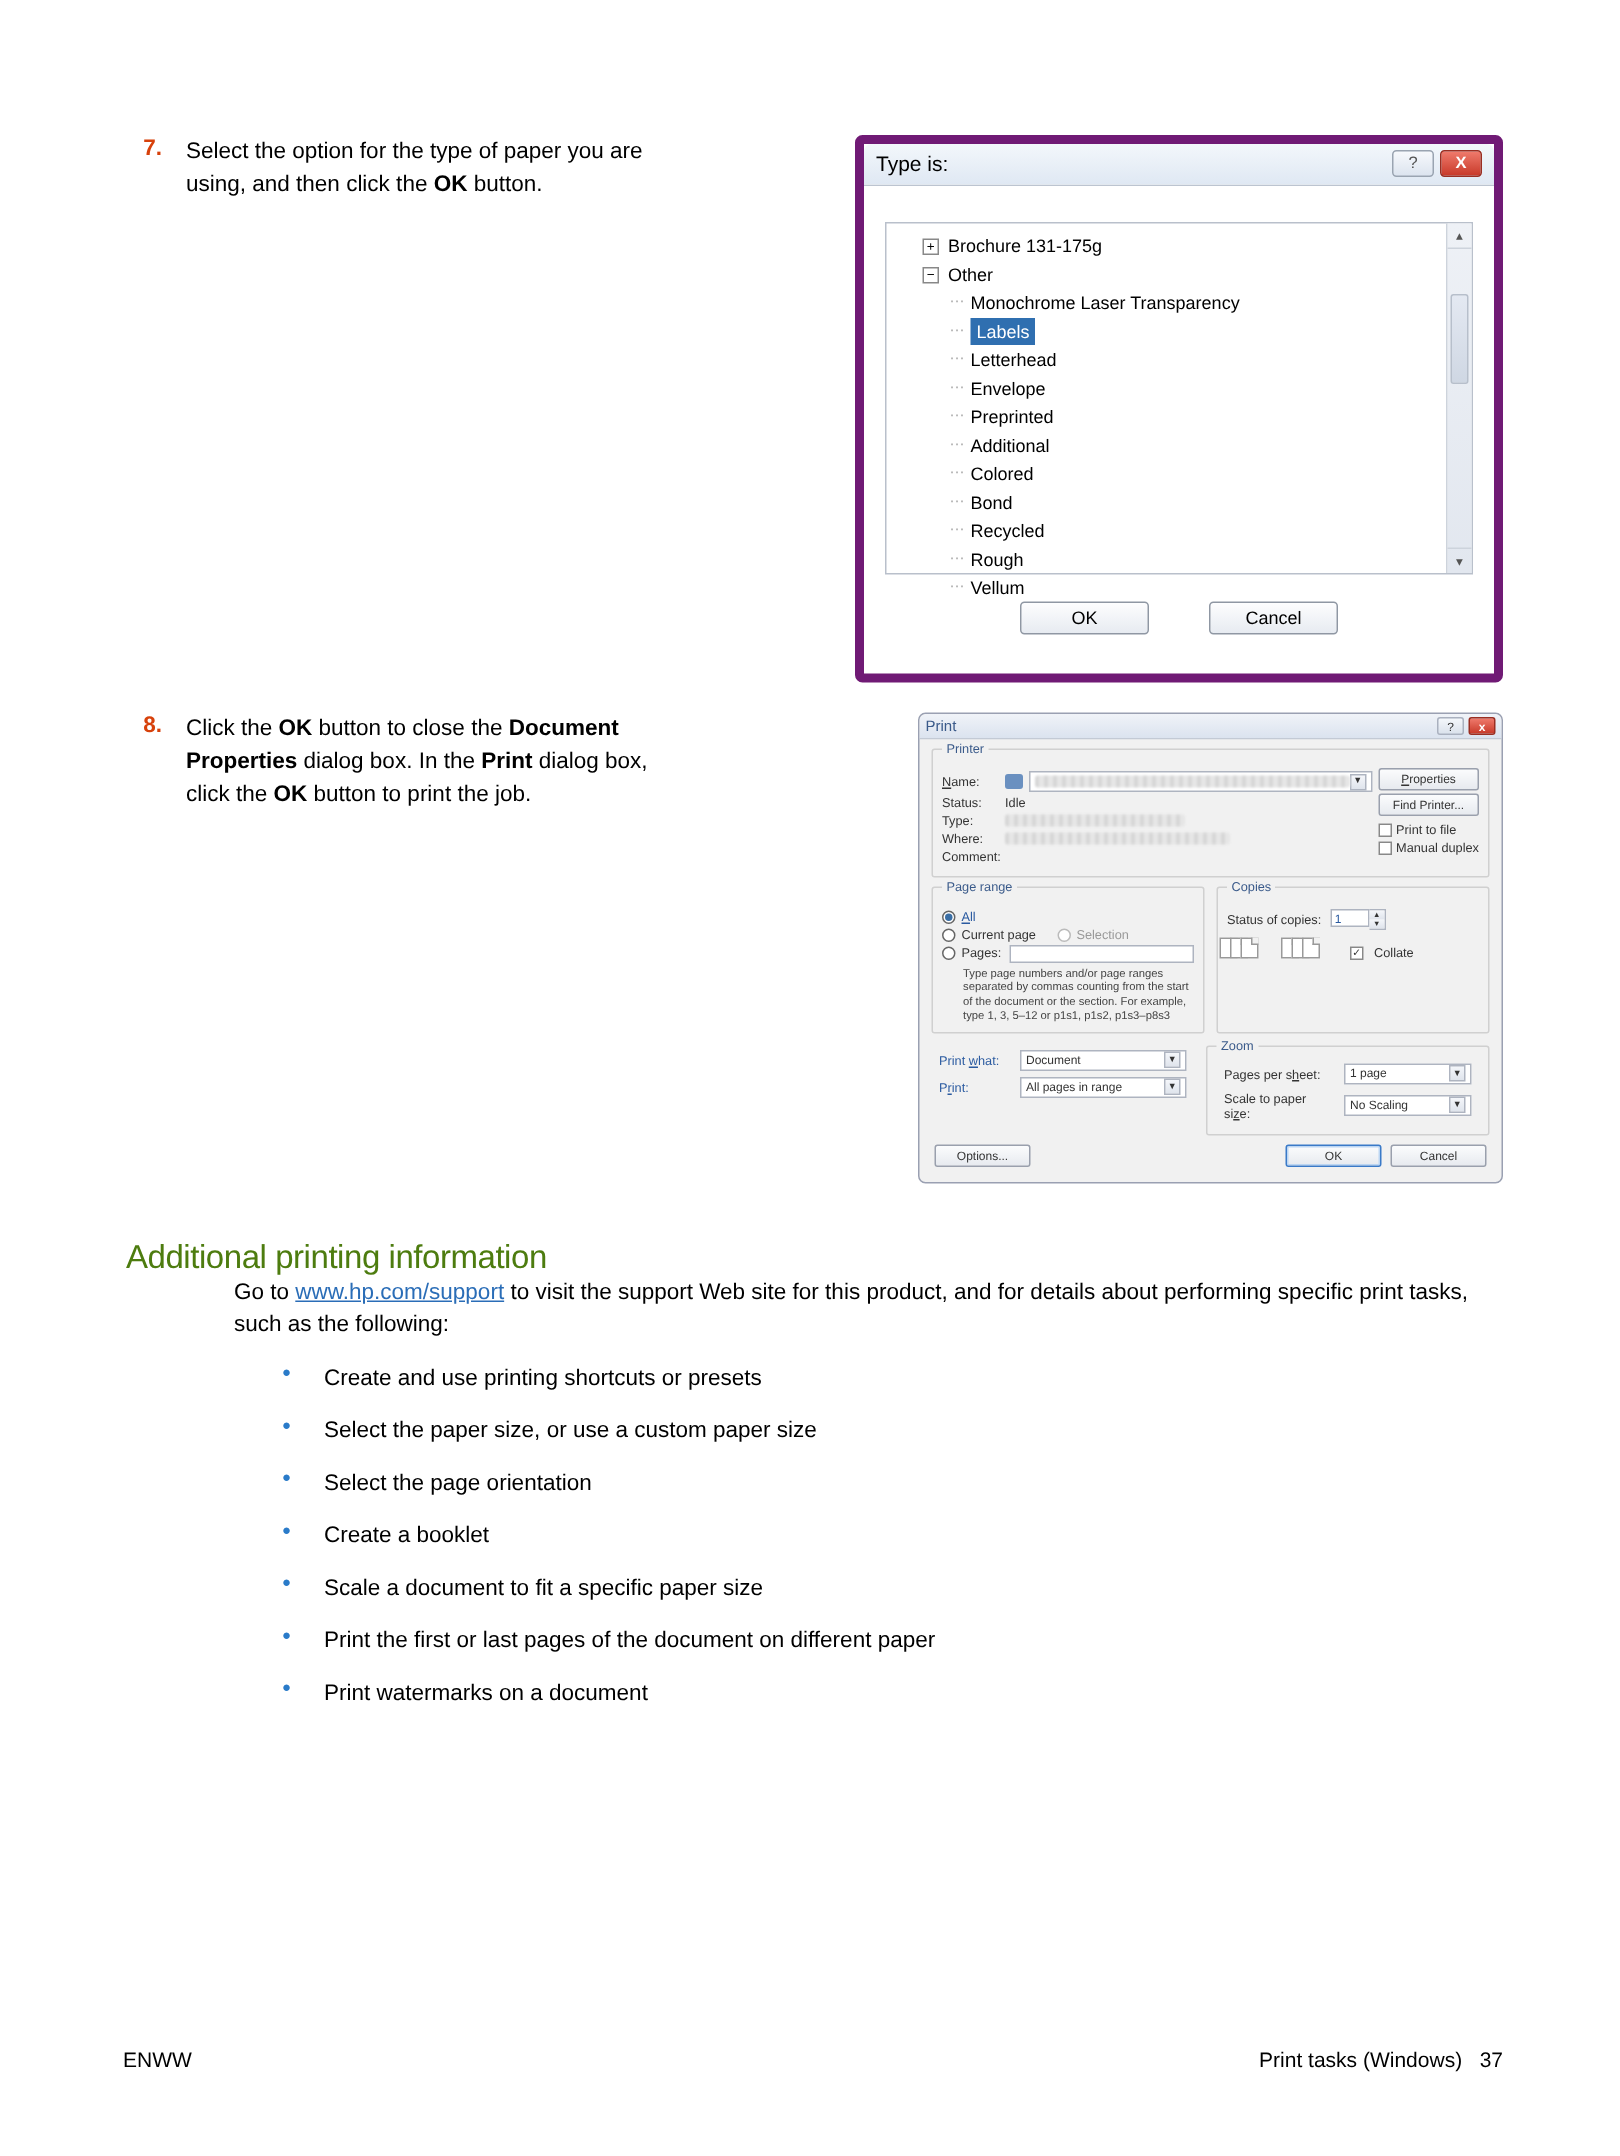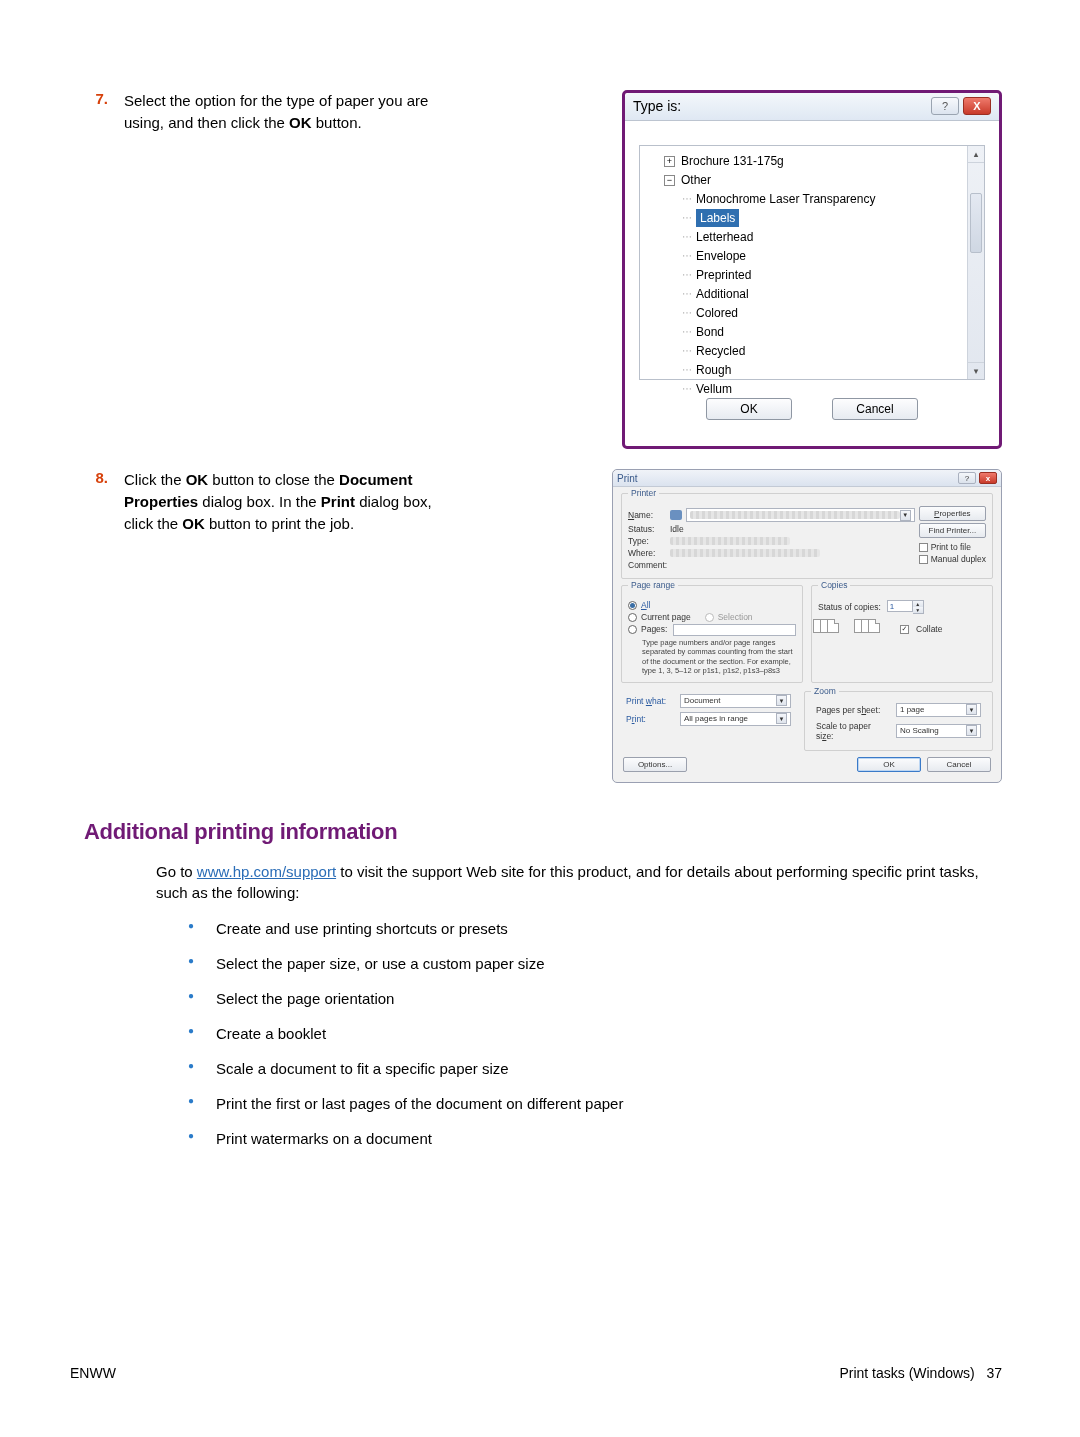--- a/index.html
+++ b/index.html
@@ -23,22 +23,22 @@
     font-weight: bold;
     text-align: right;
     padding-right: 16px;
   }
   .step-text { width: 340px; line-height: 1.45; padding-right: 10px; }
   .screenshot-col { flex: 1; }
   b { font-weight: bold; }
 
   
   .dlg1 {
-    width: 380px;
-    border: 3px solid #701a75;
+    width: 432px;
+    border: 6px solid #701a75;
     border-radius: 5px;
     background: #fff;
     margin-left: auto;
     font-size: 12px;
   }
   .dlg1-title {
     background: linear-gradient(#f3f7fb, #dfe8f3);
     border-bottom: 1px solid #bcc4d0;
     padding: 4px 8px 5px 8px;
     display: flex;
@@ -166,34 +166,34 @@
   .spin input{width:26px;height:12px;border:1px solid #aeb4c0;font-size:8px;padding:0 2px;color:#2a5aa0;}
   .spin .sp{width:11px;border:1px solid #aeb4c0;border-left:none;display:flex;flex-direction:column;}
   .spin .sp span{flex:1;font-size:5px;display:flex;align-items:center;justify-content:center;background:linear-gradient(#f4f6fa,#dfe4ec);}
   .pinput { height:12px;border:1px solid #aeb4c0;background:#fff;flex:1;}
   .ztable td { padding:1px 3px; vertical-align:middle;}
   .btm { display:flex;align-items:center;padding:6px 2px 2px;}
   .btm .sbtn.def { border:1px solid #3a7ac8; box-shadow:0 0 0 1px #bcd6f3 inset;}
 
   
   .section-h {
-    color:#701a75; font-size:22px; font-weight:bold;
-    margin: 36px 0 16px 6px; letter-spacing: -0.3px;
+    color:#4d7c0f; font-size:22px; font-weight:normal;
+    margin: 36px 0 0 6px; letter-spacing: -0.3px;
   }
   .intro { margin: 0 0 14px 78px; line-height:1.45; }
   a.link { color:#2a6db7; text-decoration:underline; }
   ul.bullets { list-style:none; padding:0; margin:12px 0 0 110px; }
   ul.bullets li { position:relative; padding-left: 28px; margin: 0 0 14px 0; line-height:1.4;}
   ul.bullets li::before {
     content:"●"; color:#2a7bc9; position:absolute; left:0; top:1px; font-size:10px;
   }
 
   
   .footer {
-    position:absolute; left:70px; right:78px; bottom:56px;
+    position:absolute; left:82px; right:78px; bottom:56px;
     display:flex; justify-content:space-between; font-size:14px;
   }
 </style>
 </head>
 <body>
 
 <div class="page">
 
   <div class="step-row">
     <div class="step-num">7.</div>

